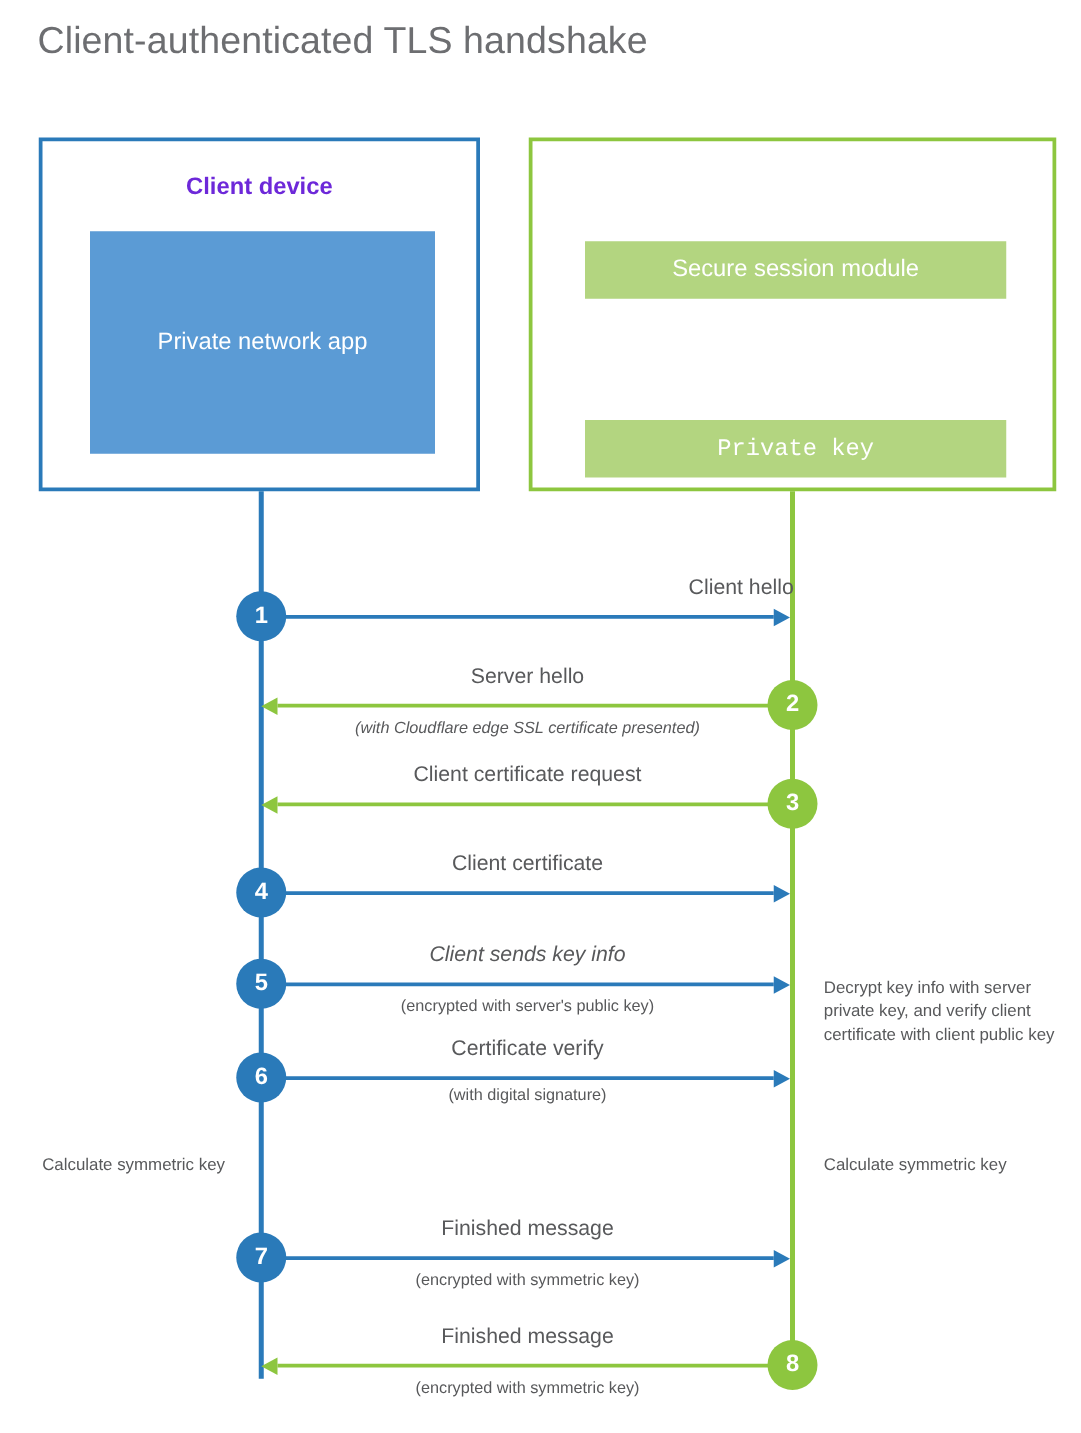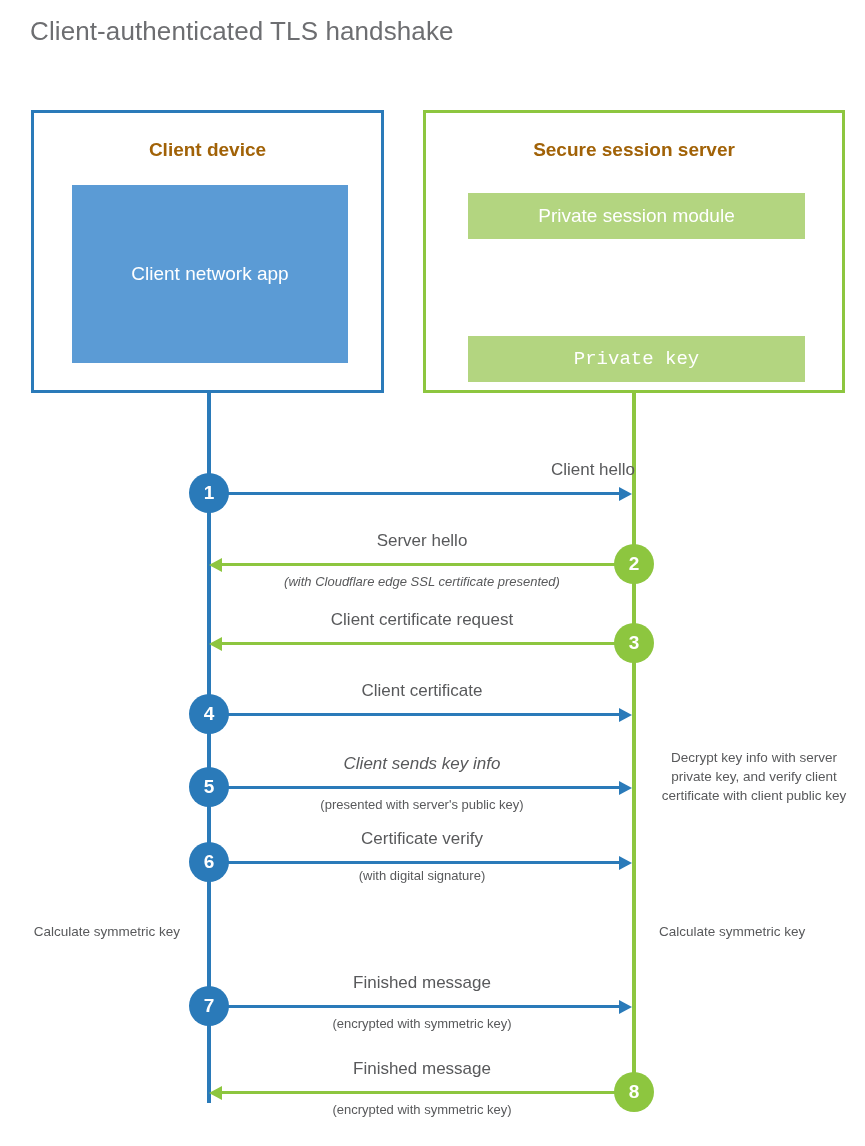--- a/index.html
+++ b/index.html
@@ -7,32 +7,32 @@
     width:865px;height:1146px;position:relative;overflow:hidden;
     font-family:"Liberation Sans","DejaVu Sans",sans-serif;
     color:#58595b;
     -webkit-font-smoothing:antialiased;
   }
   .canvas{position:absolute;inset:0;}
 
   
   .title{
     position:absolute;left:30px;top:16px;
-    font-size:26px;font-weight:400;color:#6d6e71;
+    font-size:30px;font-weight:400;color:#6d6e71;
     letter-spacing:.1px;white-space:nowrap;
   }
 
   
   .panel{position:absolute;background:#ffffff;box-sizing:border-box;}
   .panel-client{left:31px;top:110px;width:353px;height:283px;border:3px solid #2a7ab9;}
   .panel-server{left:423px;top:110px;width:422px;height:283px;border:3px solid #8dc63f;}
 
   .panel-title{
     position:absolute;left:0;right:0;top:26px;text-align:center;
-    font-size:19px;font-weight:bold;color:#a16207;
+    font-size:19px;font-weight:bold;color:#6d28d9;
   }
 
   .client-app{
     position:absolute;left:38px;top:72px;width:276px;height:178px;
     background:#5b9bd5;color:#ffffff;
     display:flex;align-items:center;justify-content:center;text-align:center;
     font-size:19px;line-height:1.35;font-weight:400;
   }
 
   .server-bar{
@@ -76,39 +76,38 @@
   }
   .msg-sub{
     position:absolute;text-align:center;white-space:nowrap;
     font-size:13px;color:#58595b;
   }
 
   
   .note{
     position:absolute;font-size:13.5px;line-height:1.42;color:#58595b;
   }
-  .note-right-decrypt{left:659px;top:748px;width:190px;text-align:center;}
+  .note-right-decrypt{left:659px;top:780px;width:190px;text-align:left;}
   .note-calc-left{left:30px;top:922px;width:150px;text-align:right;}
   .note-calc-right{left:659px;top:922px;width:160px;text-align:left;}
 </style>
 </head>
 <body>
 
 <div class="canvas">
 
   <div class="title">Client-authenticated TLS handshake</div>
 
   <div class="panel panel-client">
     <div class="panel-title">Client device</div>
-    <div class="client-app">Client network app</div>
+    <div class="client-app">Private network app</div>
   </div>
 
   <div class="panel panel-server">
-    <div class="panel-title">Secure session server</div>
-    <div class="server-bar server-bar-0">Private session module</div>
+    <div class="server-bar server-bar-0">Secure session module</div>
     <div class="server-bar server-bar-2">Private key</div>
   </div>
 
   <div class="lifeline lifeline-client"></div>
   <div class="lifeline lifeline-server"></div>
 
   <div class="msg" style="top:493px;">
     <div class="arrow-line blue" style="left:209px;width:410px;top:-1px;"></div>
     <div class="arrow-head right blue" style="left:619px;"></div>
     <div class="bubble blue" style="left:189px;top:-20px;">1</div>
@@ -135,21 +134,21 @@
     <div class="arrow-head right blue" style="left:619px;"></div>
     <div class="bubble blue" style="left:189px;top:-20px;">4</div>
     <div class="msg-label" style="left:209px;width:426px;top:-33px;">Client certificate</div>
   </div>
 
   <div class="msg" style="top:787px;">
     <div class="arrow-line blue" style="left:209px;width:410px;top:-1px;"></div>
     <div class="arrow-head right blue" style="left:619px;"></div>
     <div class="bubble blue" style="left:189px;top:-20px;">5</div>
     <div class="msg-label" style="left:209px;width:426px;top:-33px;font-style:italic;">Client sends key info</div>
-    <div class="msg-sub" style="left:209px;width:426px;top:10px;">(presented with server's public key)</div>
+    <div class="msg-sub" style="left:209px;width:426px;top:10px;">(encrypted with server's public key)</div>
   </div>
 
   <div class="msg" style="top:862px;">
     <div class="arrow-line blue" style="left:209px;width:410px;top:-1px;"></div>
     <div class="arrow-head right blue" style="left:619px;"></div>
     <div class="bubble blue" style="left:189px;top:-20px;">6</div>
     <div class="msg-label" style="left:209px;width:426px;top:-33px;">Certificate verify</div>
     <div class="msg-sub" style="left:209px;width:426px;top:6px;">(with digital signature)</div>
   </div>
 

